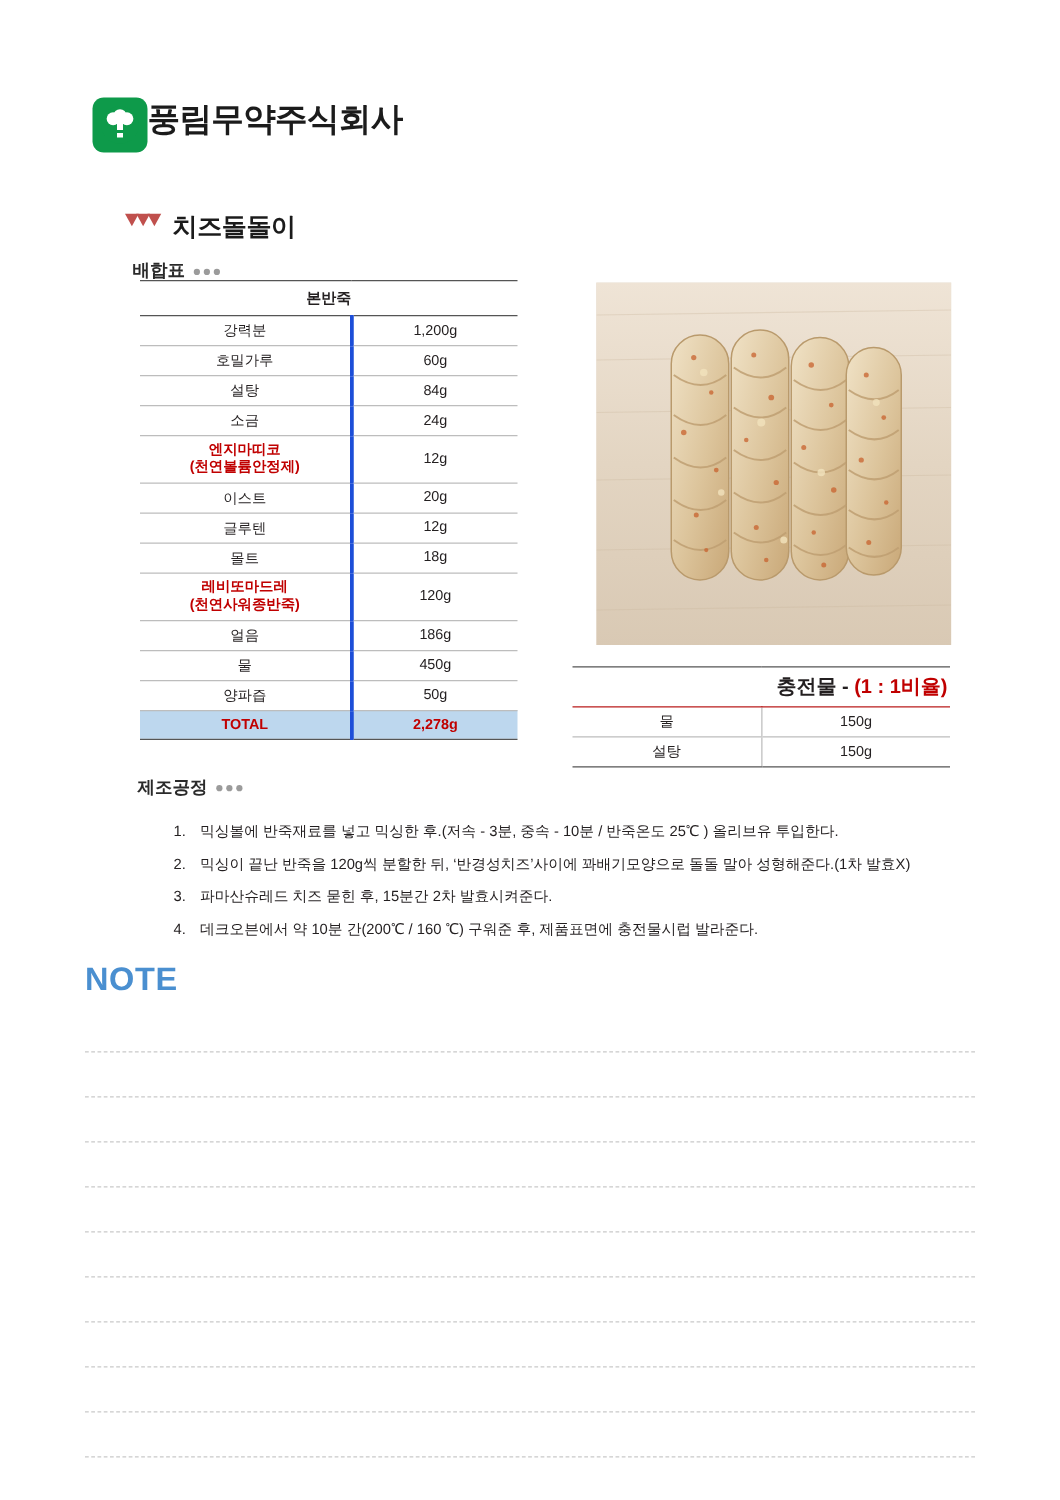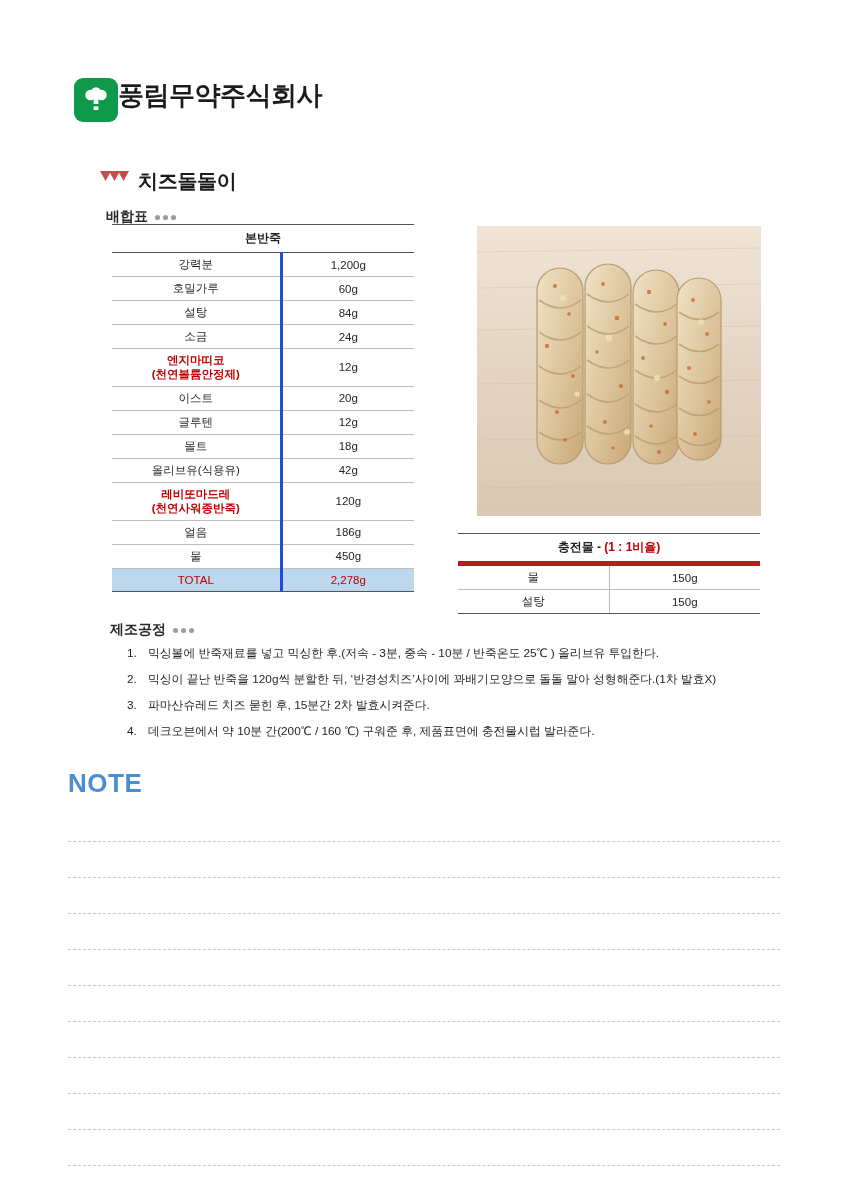--- a/index.html
+++ b/index.html
@@ -107,43 +107,44 @@
     font-weight: bold;
     padding: 5px 2px;
   }
   .tbl-main td.name { width: 56%; }
   .tbl-main td.amt { width: 44%; border-left: 3px solid #1d4ed8; }
   .tbl-main tr.red td { color: #c00000; font-weight: bold; line-height: 1.25; }
   .tbl-main tr.red td.amt { color: #231f20; font-weight: normal; }
   .tbl-main tr.total td {
     background: #bdd7ee;
     color: #c00000;
-    font-weight: normal;
+    font-weight: bold;
     border-bottom: 1px solid #555;
   }
 
   .tbl-fill {
     position: absolute;
     left: 458px;
     top: 533px;
     width: 302px;
   }
   .tbl-fill th, .tbl-fill td {
     border-bottom: 1px solid #bdbdbd;
     padding: 4px 2px;
     text-align: center;
     height: 23px;
   }
   .tbl-fill thead th {
     border-top: 1px solid #555;
-    border-bottom: 5px solid #b91c1c;
-    font-size: 12px;
+    border-bottom: 1px solid #b91c1c;
+    font-size: 16px;
     font-weight: bold;
     padding: 5px 2px;
     color: #231f20;
+    text-align: right;
   }
   .tbl-fill thead th .red { color: #c00000; }
   .tbl-fill td.name { width: 50%; }
   .tbl-fill td.amt { width: 50%; border-left: 1px solid #bdbdbd; }
   .tbl-fill tbody tr:last-child td { border-bottom: 1px solid #555; }
 
   
   .photo {
     position: absolute;
     left: 477px;
@@ -154,21 +155,21 @@
     background: #e7ddd0;
   }
   .photo svg { display: block; }
 
   
   .process {
     position: absolute;
     left: 112px;
     top: 645px;
     width: 690px;
-    margin: 0;
+    margin: 12px;
     padding: 0 0 0 28px;
     font-size: 11.8px;
     line-height: 1.45;
   }
   .process li {
     margin-bottom: 9px;
     padding-left: 8px;
   }
 
   
@@ -263,35 +264,35 @@
           <td class="amt">20g</td>
         </tr>
         <tr>
           <td class="name">글루텐</td>
           <td class="amt">12g</td>
         </tr>
         <tr>
           <td class="name">몰트</td>
           <td class="amt">18g</td>
         </tr>
-        <tr>
-          <td class="name">올리브유(식용유)</td>
-          <td class="amt">42g</td>
-        </tr>
         <tr class="red">
           <td class="name">레비또마드레<br>(천연사워종반죽)</td>
           <td class="amt">120g</td>
         </tr>
         <tr>
           <td class="name">얼음</td>
           <td class="amt">186g</td>
         </tr>
         <tr>
           <td class="name">물</td>
           <td class="amt">450g</td>
+        </tr>
+        <tr>
+          <td class="name">양파즙</td>
+          <td class="amt">50g</td>
         </tr>
         <tr class="total">
           <td class="name">TOTAL</td>
           <td class="amt">2,278g</td>
         </tr>
       </tbody>
   </table>
 
   <div class="photo">
     <svg width="284" height="290" viewBox="0 0 284 290" aria-hidden="true">

